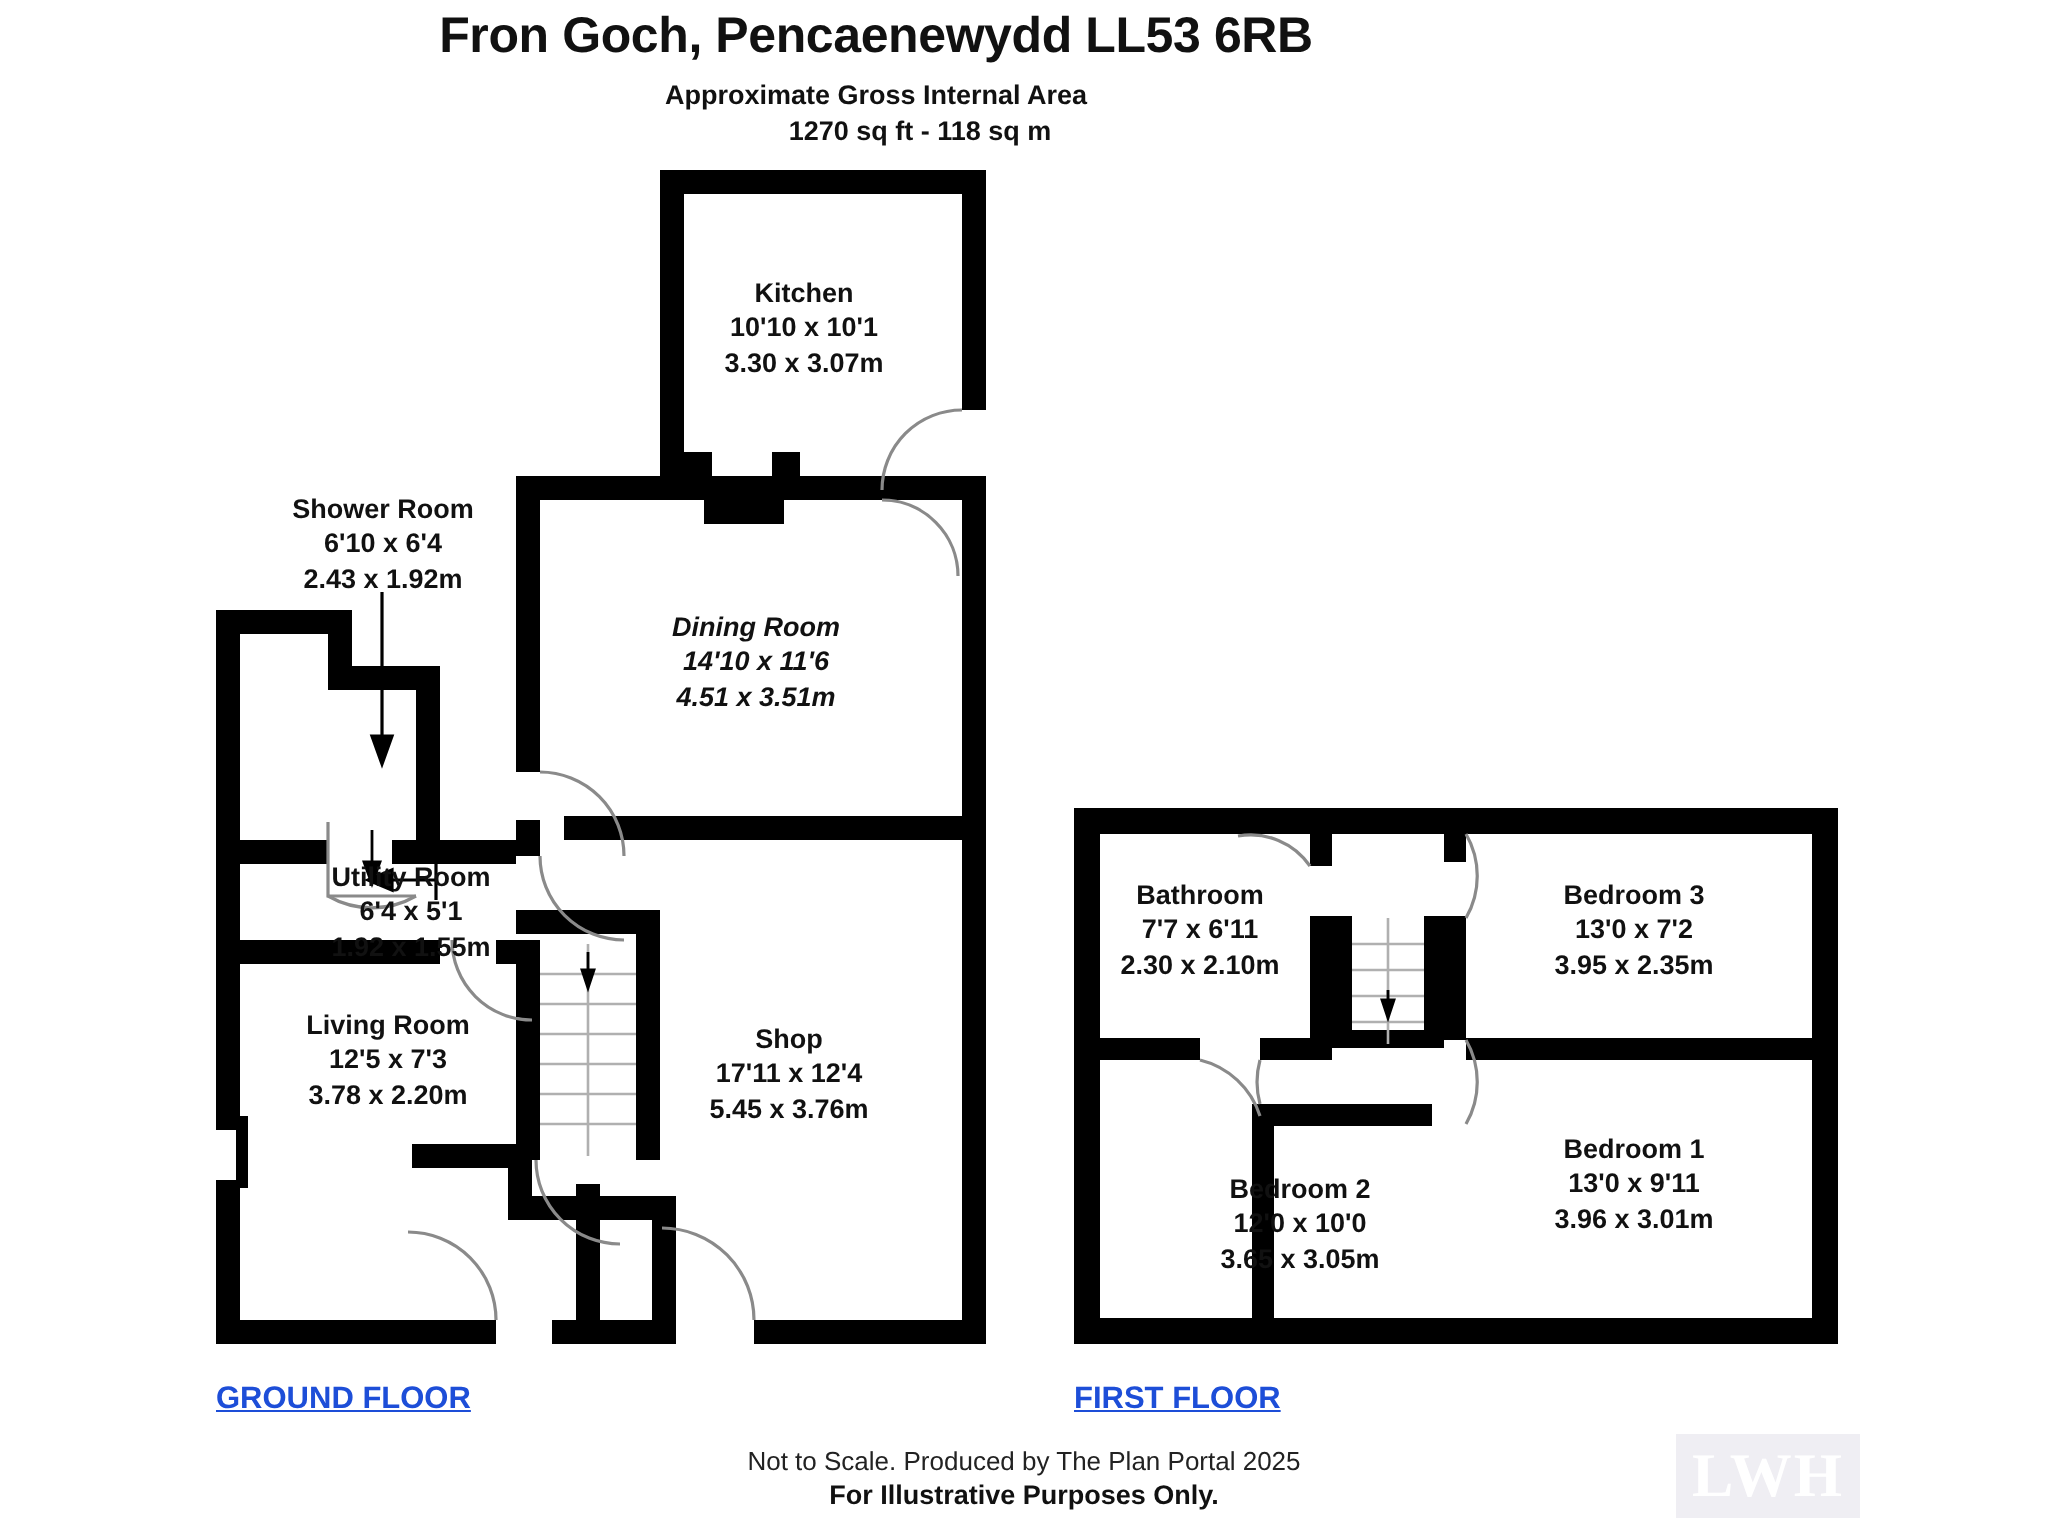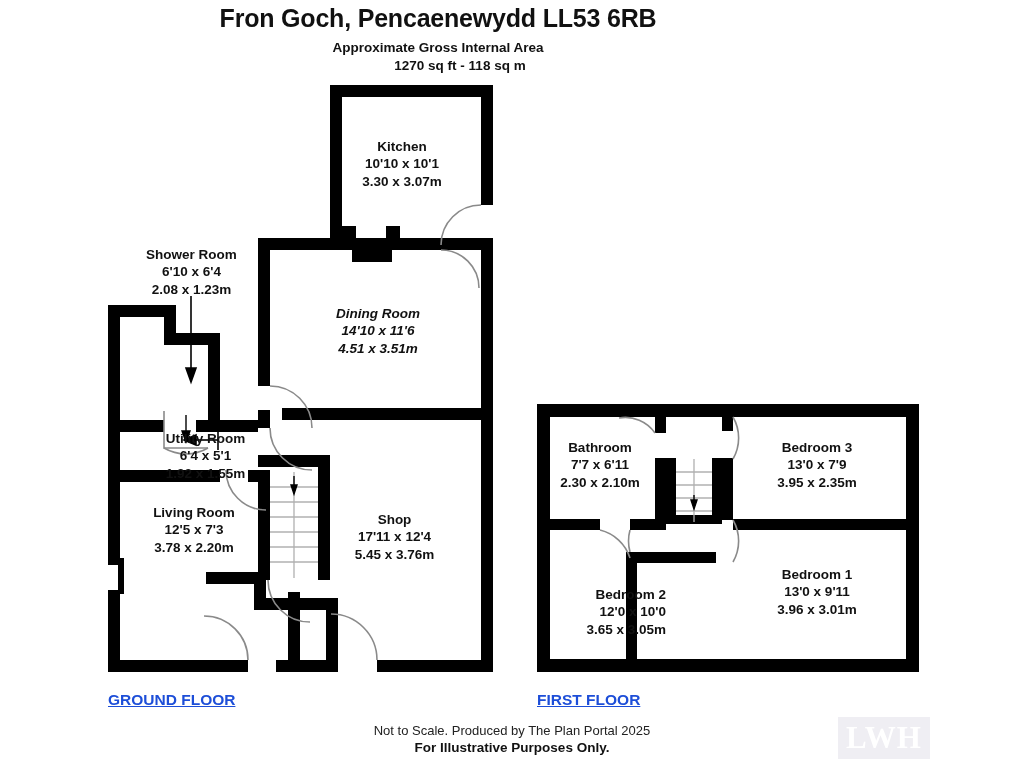--- a/index.html
+++ b/index.html
@@ -298,21 +298,21 @@
 
   <div class="room-label" style="left:332px; top:138px; width:140px;">
     <div class="rname">Kitchen</div>
     <div class="rdim">10'10 x 10'1</div>
     <div class="rdim">3.30 x 3.07m</div>
   </div>
 
   <div class="room-label" style="left:104px; top:246px; width:175px;text-align:center;">
     <div class="rname">Shower Room</div>
     <div class="rdim">6'10 x 6'4</div>
-    <div class="rdim">2.08 x 1.23m</div>
+    <div class="rdim">2.43 x 1.92m</div>
   </div>
 
   <div class="room-label" style="left:302px; top:305px; width:152px;font-style:italic;">
     <div class="rname">Dining Room</div>
     <div class="rdim">14'10 x 11'6</div>
     <div class="rdim">4.51 x 3.51m</div>
   </div>
 
   <div class="room-label" style="left:118px; top:430px; width:175px;">
     <div class="rname">Utility Room</div>
@@ -333,25 +333,25 @@
   </div>
 
   <div class="room-label" style="left:538px; top:439px; width:124px;">
     <div class="rname">Bathroom</div>
     <div class="rdim">7'7 x 6'11</div>
     <div class="rdim">2.30 x 2.10m</div>
   </div>
 
   <div class="room-label" style="left:747px; top:439px; width:140px;">
     <div class="rname">Bedroom 3</div>
-    <div class="rdim">13'0 x 7'9</div>
+    <div class="rdim">13'0 x 7'2</div>
     <div class="rdim">3.95 x 2.35m</div>
   </div>
 
-  <div class="room-label" style="left:530px; top:586px; width:136px;text-align:right;">
+  <div class="room-label" style="left:582px; top:586px; width:136px;">
     <div class="rname">Bedroom 2</div>
     <div class="rdim">12'0 x 10'0</div>
     <div class="rdim">3.65 x 3.05m</div>
   </div>
 
   <div class="room-label" style="left:749px; top:566px; width:136px;">
     <div class="rname">Bedroom 1</div>
     <div class="rdim">13'0 x 9'11</div>
     <div class="rdim">3.96 x 3.01m</div>
   </div>

